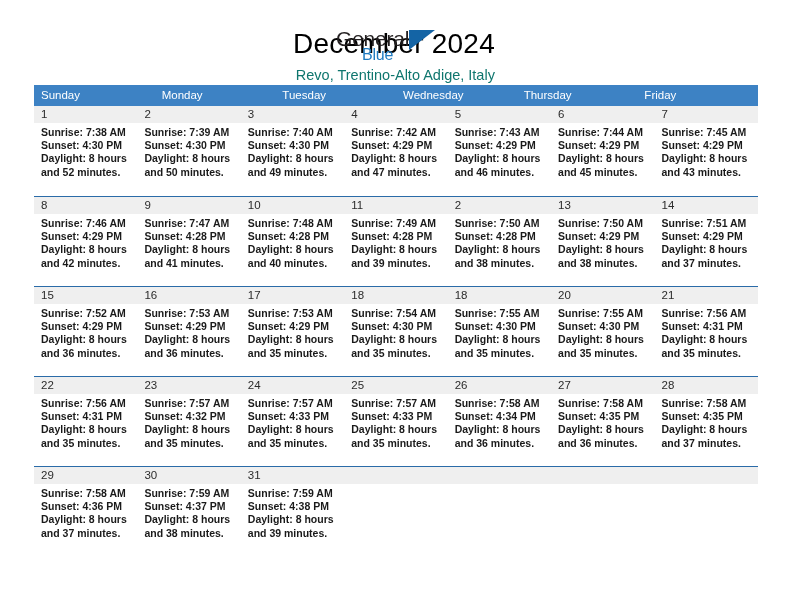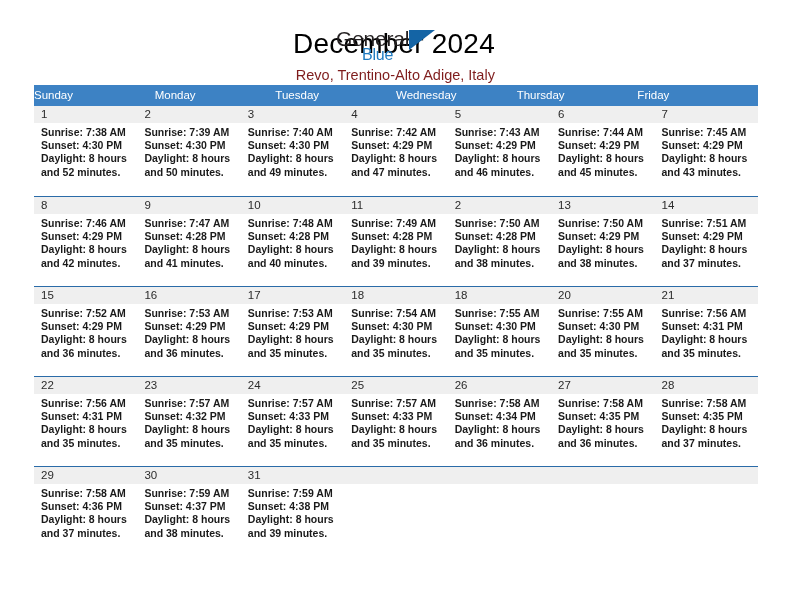--- a/index.html
+++ b/index.html
@@ -68,42 +68,42 @@
   }
   .cal-title {
     font-size: 28px;
     color: #000000;
     font-weight: normal;
     line-height: 1.15;
     letter-spacing: 0.2px;
   }
   .cal-subtitle {
     font-size: 14.5px;
-    color: #7f1d1d;
+    color: #0f766e;
     margin-top: 7px;
     line-height: 1.2;
   }
 
   
   .calendar {
     margin: 11px 34px 0 34px;
     width: 724px;
   }
 
   .weekday-row {
     display: flex;
     background: #3d82c4;
     height: 21px;
   }
   .weekday {
     flex: 1 1 0;
     color: #ffffff;
     font-size: 11.5px;
     line-height: 21px;
-    padding-left: 0;
+    padding-left: 7px;
     white-space: nowrap;
   }
 
   .week-row {
     display: flex;
     border-top: 1.5px solid #2a6ba8;
     height: 90px;
     position: relative;
   }
   .week-row:first-of-type { border-top: none; }

